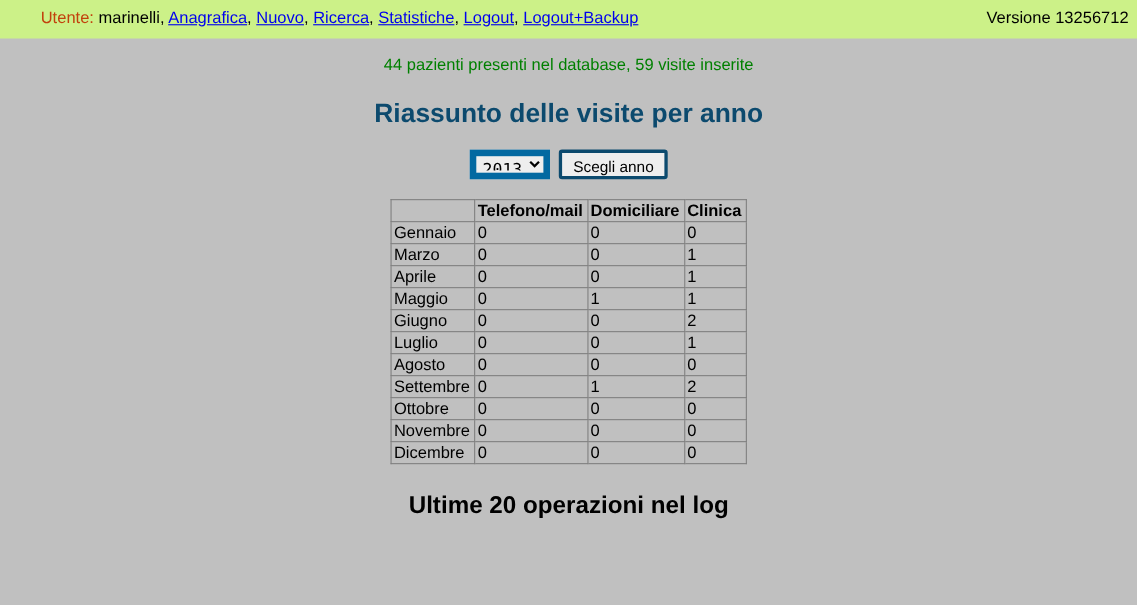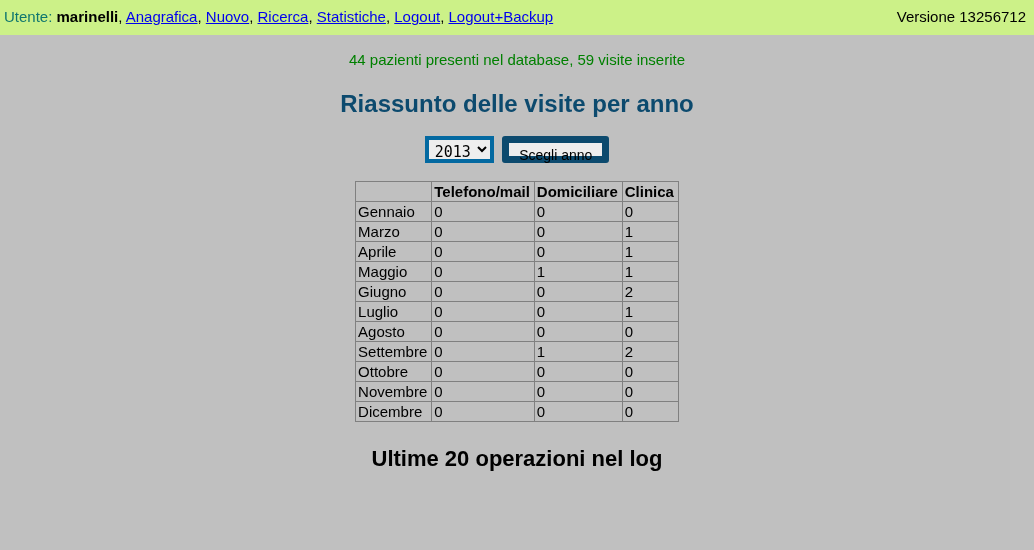--- a/index.html
+++ b/index.html
@@ -23,24 +23,25 @@
     white-space: nowrap;
   }
   .topbar .left a {
     color: #0000ee;
     text-decoration: underline;
   }
   .topbar .left .sep {
     color: #000;
   }
   .topbar .left .userlbl {
-    color: #0f766e;
+    color: #c2410c;
+    margin-left: 33px;
   }
   .topbar .left .username {
-    font-weight: bold;
+    font-weight: normal;
     color: #000;
   }
   .topbar .right {
     color: #000;
     padding-right: 2px;
     white-space: nowrap;
   }
   .stats-line {
     text-align: center;
     color: #008000;
@@ -62,30 +63,30 @@
     color: #000;
   }
   .year-form {
     text-align: center;
     margin-bottom: 18px;
   }
   select.year-select {
     font-size: 15px;
     font-family: monospace;
     background: #eee;
-    border: 4px solid #0369a1;
+    border: 6px solid #0369a1;
     padding: 2px 2px;
     height: 27px;
     vertical-align: middle;
   }
   button.choose-btn {
     font-size: 14px;
     padding: 4px 10px;
     background: #eee;
-    border: 7px solid #0c4a6e;
+    border: 3px solid #0c4a6e;
     border-radius: 3px;
     margin-left: 4px;
     vertical-align: middle;
     height: 27px;
     cursor: pointer;
   }
   table.visits {
     border-collapse: collapse;
     margin: 0 auto;
     font-size: 15px;

